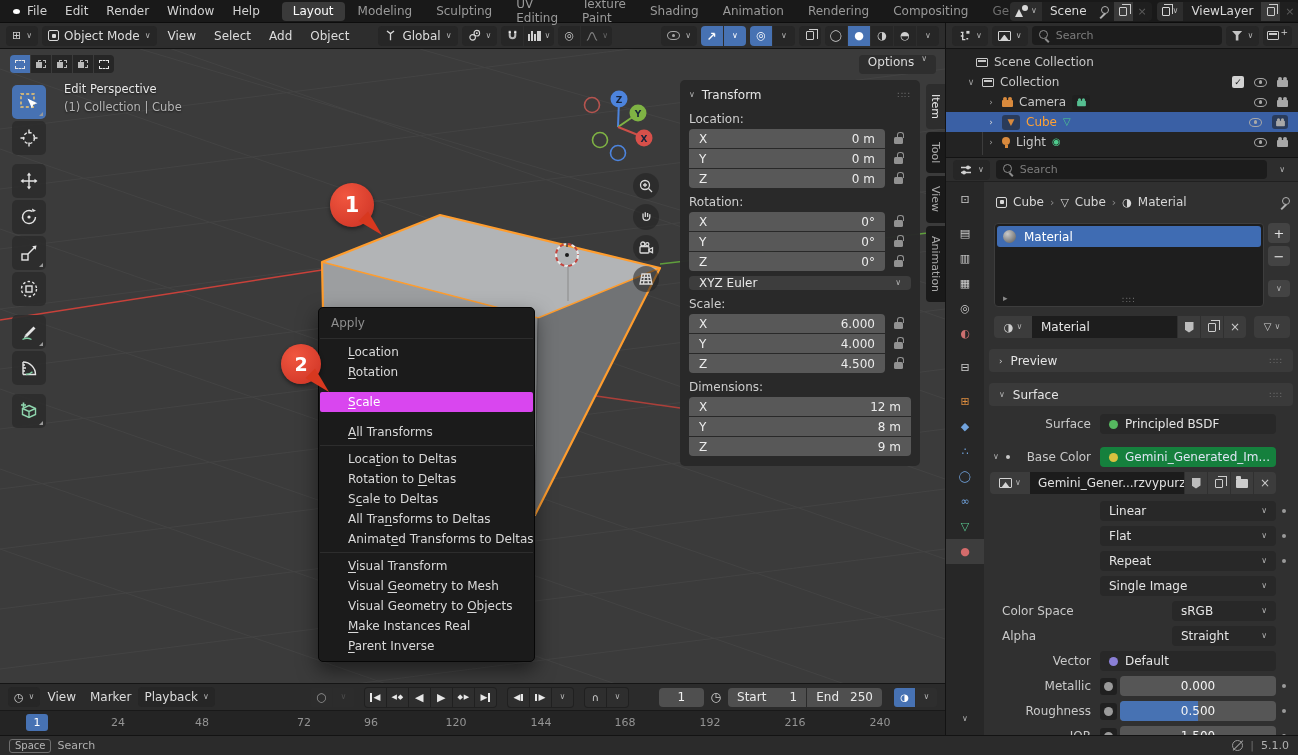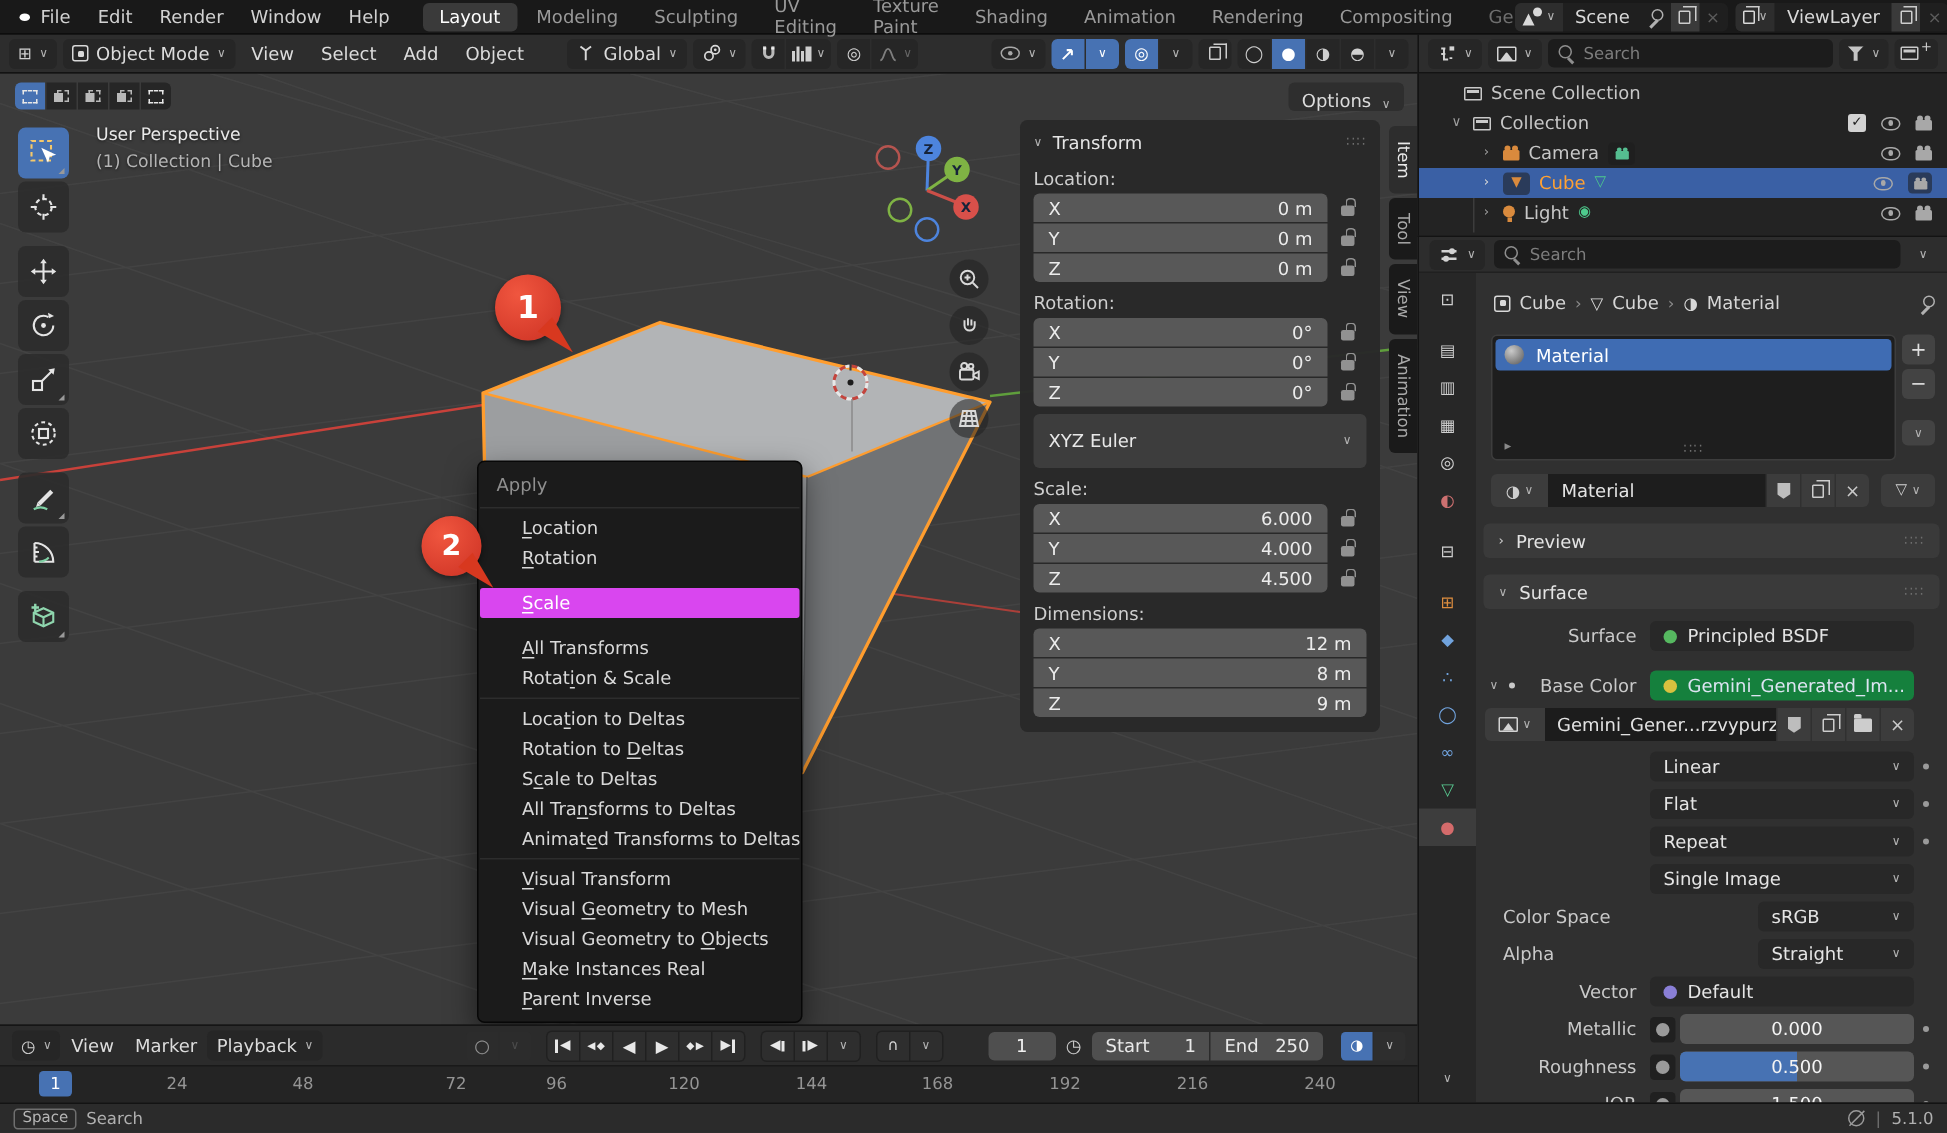--- a/index.html
+++ b/index.html
@@ -79,21 +79,21 @@
 #viewport{position:absolute;left:0;top:49px;width:945px;height:634px;background:#3b3b3b;overflow:hidden}
 #vpbg{position:absolute;left:0;top:0}
 #selmodes{position:absolute;left:10px;top:6px;display:flex;gap:1px;z-index:10}
 .smb{width:20px;height:18px;background:#262626;display:flex;align-items:center;justify-content:center}
 .smb:first-child{border-radius:4px 0 0 4px}.smb:last-child{border-radius:0 4px 4px 0}
 .smb.on{background:#4772b3}
 .smb .d1{width:10px;height:9px;border:1px dashed #e8e8e8}
 .smb .d2{width:10px;height:9px;position:relative}
 .smb .d2::before{content:'';position:absolute;left:0;top:2px;width:6px;height:6px;background:#b9b9b9}
 .smb .d2::after{content:'';position:absolute;right:0;top:0;width:6px;height:6px;border:1px dashed #b9b9b9}
-#optbtn{position:absolute;right:9px;top:6px;height:19px;background:#2e2e2e;border-radius:4px;display:flex;align-items:flex-end;gap:7px;padding:0 9px;color:#dcdcdc;z-index:10}
+#optbtn{position:absolute;right:9px;top:6px;height:19px;background:#2e2e2e;border-radius:4px;display:flex;align-items:flex-start;gap:7px;padding:0 9px;color:#dcdcdc;z-index:10}
 #vptext{position:absolute;left:64px;top:31px;line-height:18px;z-index:5;text-shadow:0 1px 2px rgba(0,0,0,.6)}
 #vptext .l1{color:#eaeaea;font-size:11.5px}
 #vptext .l2{color:#b5b5b5;font-size:11.5px}
 #ltools{position:absolute;left:12px;top:36px;display:flex;flex-direction:column;gap:2px;z-index:10}
 .ltool{width:34px;height:34px;background:rgba(45,45,45,.92);border-radius:5px;display:flex;align-items:center;justify-content:center;position:relative}
 .ltool.active{background:#4772b3}
 .ltool.sub::after{content:'';position:absolute;right:3px;bottom:3px;border-left:4px solid transparent;border-bottom:4px solid #999}
 .gapT{margin-top:7px}
 .ltool svg{stroke:#e4e4e4;fill:none;stroke-width:1.4}
 #gizmo{position:absolute;left:578px;top:36px;z-index:6}
@@ -106,21 +106,21 @@
 .nptitle{display:flex;align-items:center;gap:7px;color:#e6e6e6;height:20px}
 .nplabel{color:#cecece;margin:7px 0 3px}
 .nprow{display:flex;align-items:center;margin-bottom:1px}
 .nfield{flex:1;height:19px;background:#585858;display:flex;align-items:center;padding:0 10px;color:#ececec}
 .nfield .ax{width:22px}
 .nfield .val{margin-left:auto}
 .rt{border-radius:4px 4px 0 0}.rb{border-radius:0 0 4px 4px}
 .lockcol{width:26px;display:flex;justify-content:center;flex:none}
 .lock{position:relative;width:9px;height:7px;background:#919191;border-radius:1.5px;margin-top:4px}
 .lock::before{content:'';position:absolute;top:-5px;left:3.5px;width:5px;height:5px;border:1.5px solid #919191;border-bottom:none;border-radius:3px 3px 0 0}
-.npdrop{height:36px;background:#3d3d3d;border-radius:4px;display:flex;align-items:center;padding:0 10px;margin-top:5px;color:#e8e8e8}
+.npdrop{height:14px;background:#3d3d3d;border-radius:4px;display:flex;align-items:center;padding:0 10px;margin-top:5px;color:#e8e8e8}
 #rtabs{position:absolute;left:926px;top:35px;display:flex;flex-direction:column;gap:3px;z-index:21}
 .rtab{width:19px;background:#1a1a1a;color:#a9a9a9;border-radius:4px 0 0 4px;writing-mode:vertical-rl;display:flex;align-items:center;justify-content:center;padding:10px 0;font-size:11px}
 .rtab.active{background:#2d2d2d;color:#e9e9e9}
 
 #applymenu{position:absolute;left:318px;top:258px;width:217px;background:#1b1b1b;border:1px solid #070707;border-radius:5px;padding:2px 0 5px;z-index:40;box-shadow:0 8px 20px rgba(0,0,0,.5)}
 .amtitle{padding:6px 12px 5px;color:#8f8f8f}
 .amsep{height:1px;background:#2d2d2d;margin:3px 1px}
 .ami{height:20px;line-height:20px;padding-left:29px;color:#d9d9d9;white-space:nowrap}
 .ami.hl{background:#d946ef;margin:10px 1px;padding-left:28px;border-radius:2px;color:#fff}
 #tooltip{position:absolute;left:452px;top:361px;height:27px;background:#2a2a2c;border:1px solid #131313;border-radius:4px;display:flex;align-items:center;padding:0 11px;color:#d3d3d3;z-index:70;white-space:nowrap}
@@ -442,21 +442,21 @@
         <span class="d1" style="border-style:dashed"></span>
       </div>
   </div>
 
   <div id="optbtn">
     <span>Options</span>
     <span class="chev">∨</span>
   </div>
 
   <div id="vptext">
-    <div class="l1">User Perspective</div>
+    <div class="l1">Edit Perspective</div>
     <div class="l2">(1) Collection | Cube</div>
   </div>
 
   <div id="ltools">
     <div class="ltool active sub">
         <svg width="20" height="20" viewBox="0 0 20 20">
           <rect x="2" y="2" width="13" height="13" stroke-dasharray="3 2.2" stroke="#f5c86a"></rect>
           <path d="M8.5 6.5 L13 16.5 L14.2 12.4 L18.4 11.2 Z" fill="#fff" stroke="none"></path>
         </svg>
       </div>
@@ -681,21 +681,20 @@
     <div class="rtab">Animation</div>
   </div>
 
   <div id="applymenu">
     <div class="amtitle">Apply</div>
     <div class="amsep"></div>
     <div class="ami"><u>L</u>ocation</div>
     <div class="ami"><u>R</u>otation</div>
     <div class="ami hl"><u>S</u>cale</div>
     <div class="ami"><u>A</u>ll Transforms</div>
-    <div class="ami">Rotat<u>i</u>on &amp; Scale</div>
     <div class="amsep"></div>
     <div class="ami">Loca<u>t</u>ion to Deltas</div>
     <div class="ami">Rotation to <u>D</u>eltas</div>
     <div class="ami">S<u>c</u>ale to Deltas</div>
     <div class="ami">All Tra<u>n</u>sforms to Deltas</div>
     <div class="ami">Animat<u>e</u>d Transforms to Deltas</div>
     <div class="amsep"></div>
     <div class="ami"><u>V</u>isual Transform</div>
     <div class="ami">Visual <u>G</u>eometry to Mesh</div>
     <div class="ami">Visual Geometry to <u>O</u>bjects</div>

